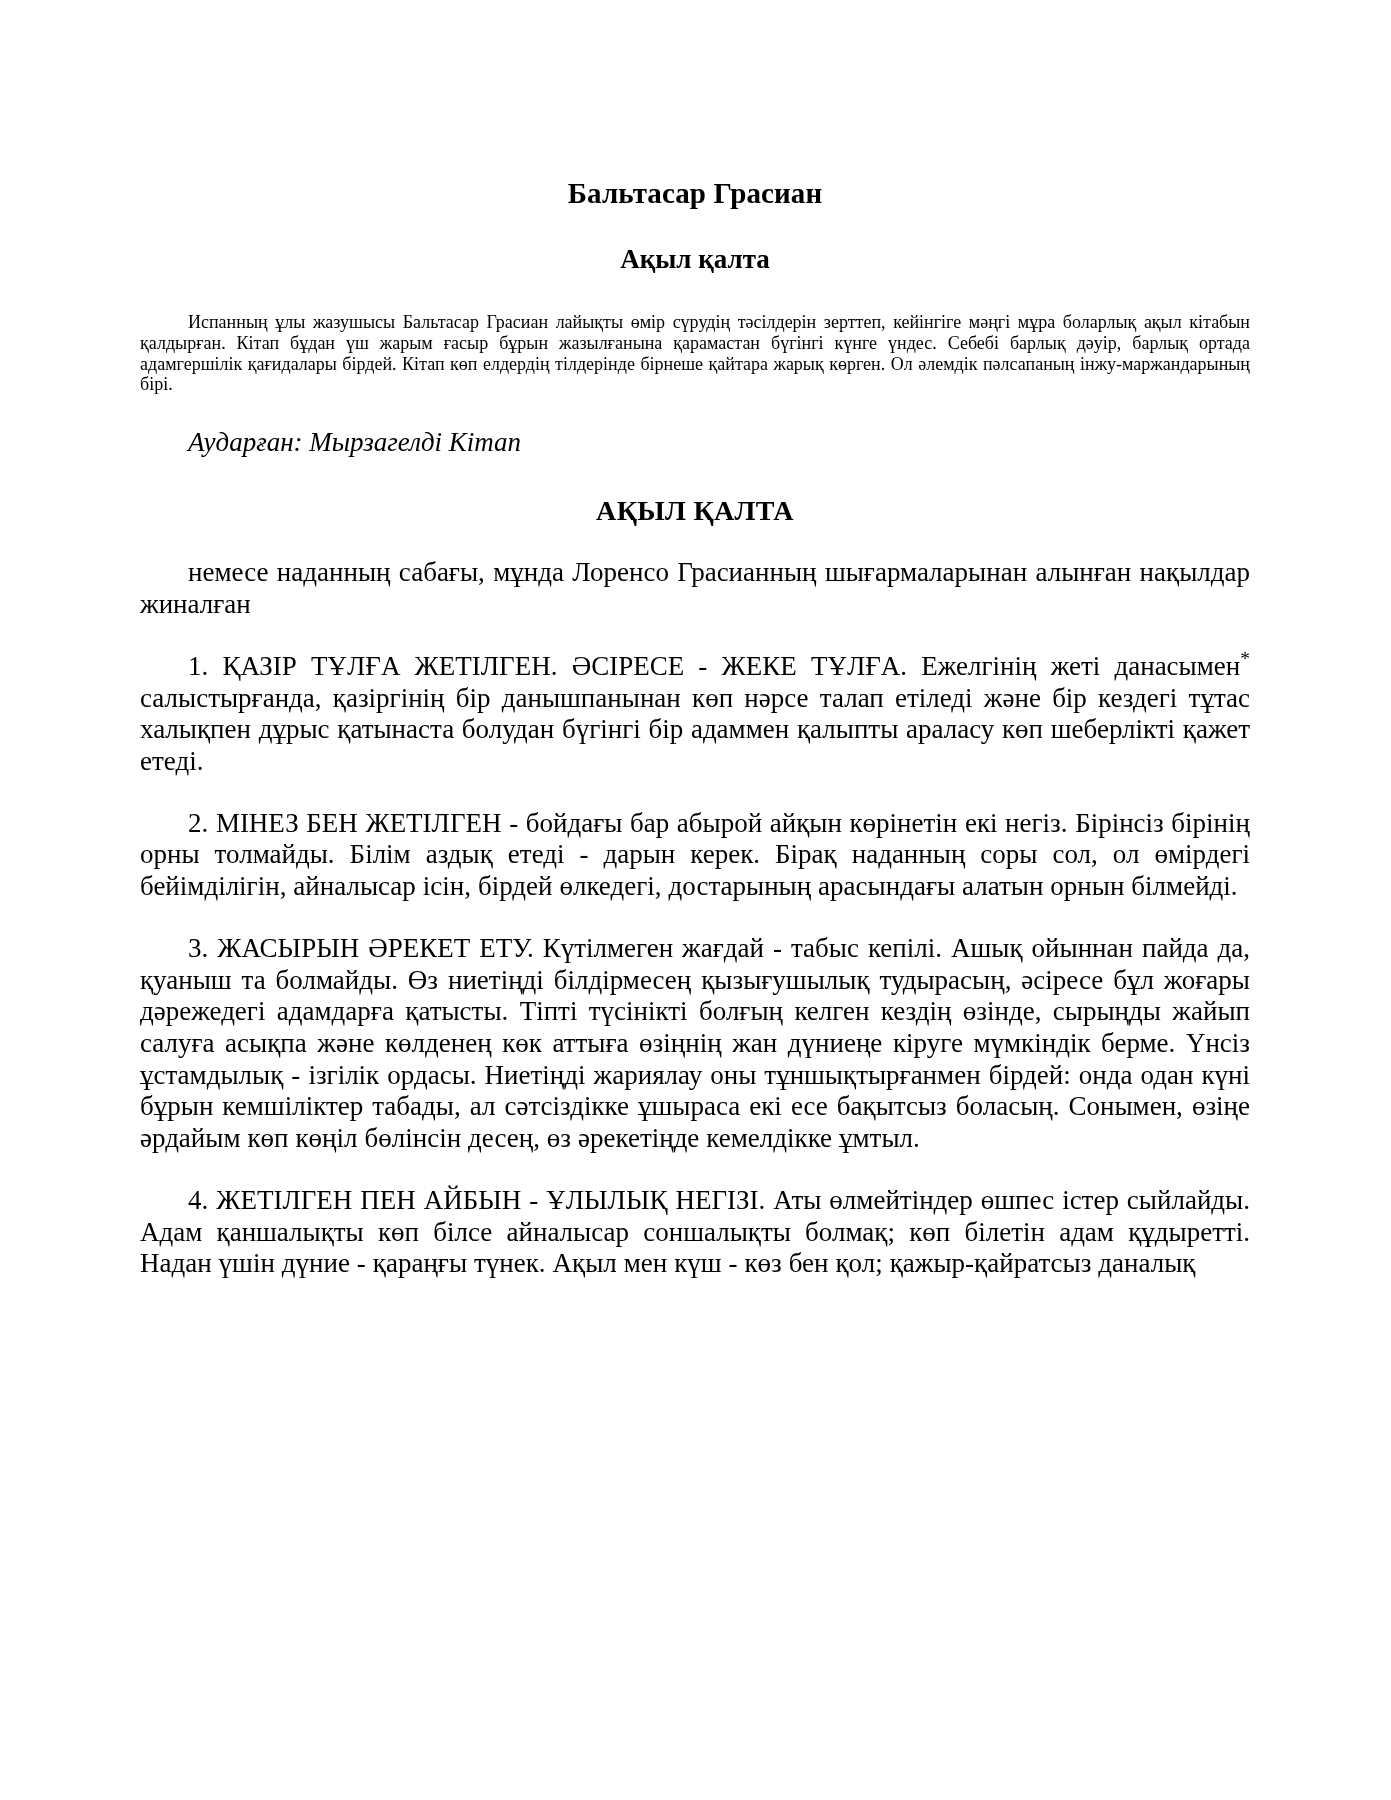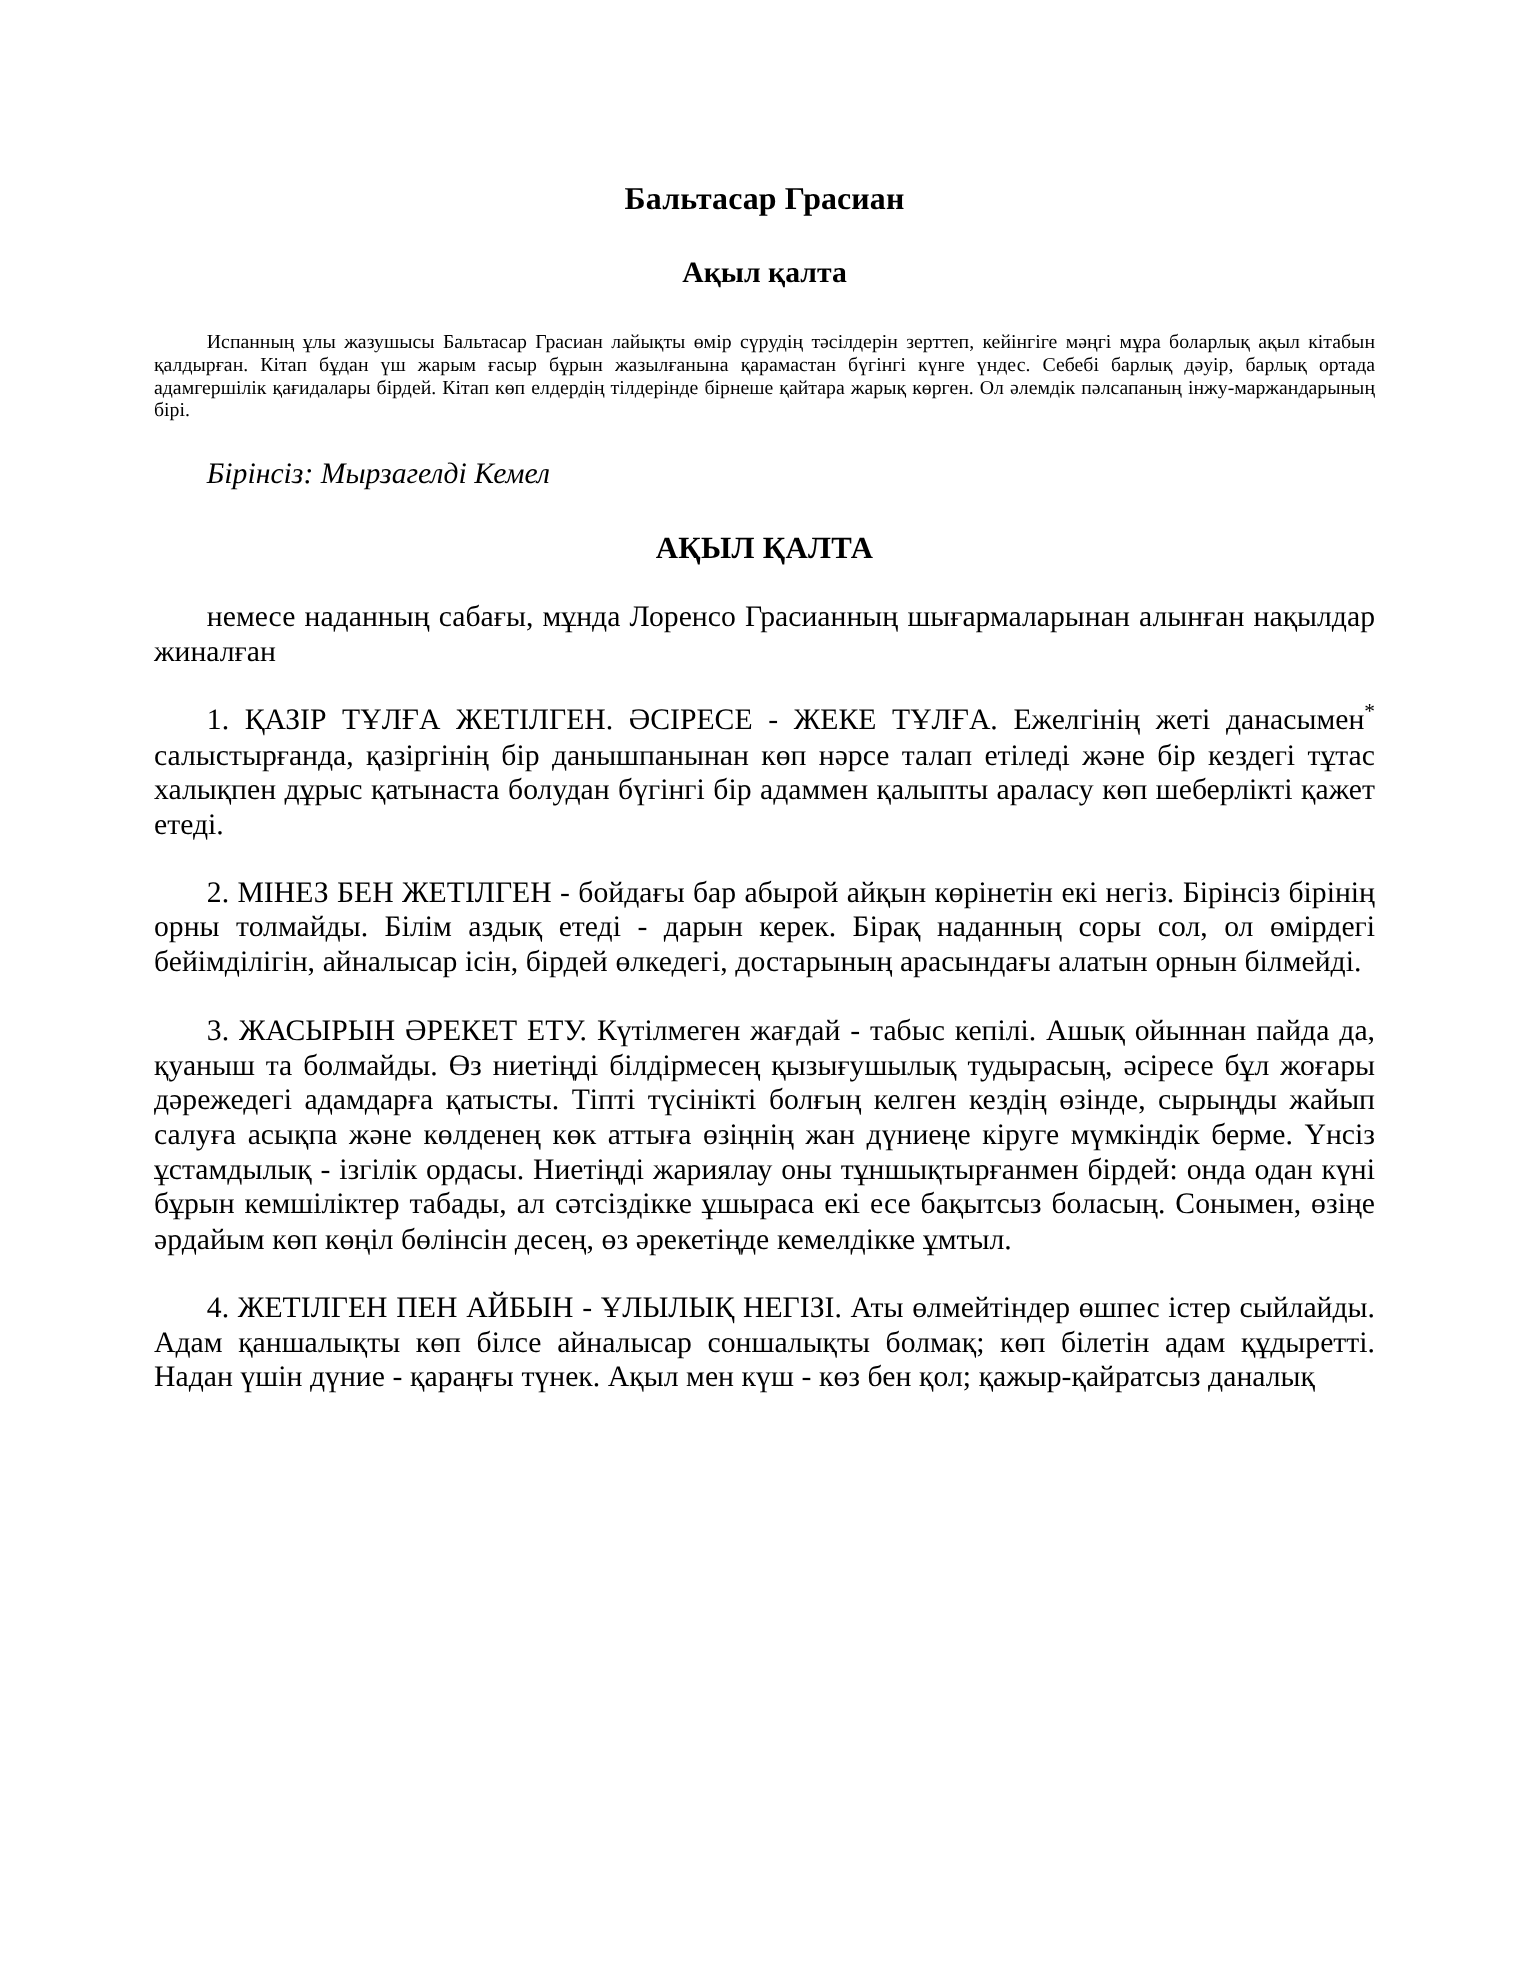--- a/index.html
+++ b/index.html
@@ -5,21 +5,21 @@
   html, body {
     margin: 0;
     padding: 0;
     background: #ffffff;
   }
   .page {
     position: relative;
     width: 1391px;
     height: 1756px;
     background: #ffffff;
-    margin: 0 auto;
+    margin: 12px auto;
     overflow: hidden;
     font-family: "Liberation Serif", "DejaVu Serif", serif;
     color: #000000;
   }
   .content {
     position: absolute;
     left: 140px;
     top: 150px;
     width: 1110px;
   }
@@ -95,21 +95,21 @@
 
 <div class="page">
   <div class="content">
 
     <h1 class="doc-title">Бальтасар Грасиан</h1>
 
     <h2 class="doc-subtitle">Ақыл қалта</h2>
 
     <p class="intro">Испанның ұлы жазушысы Бальтасар Грасиан лайықты өмір сүрудің тәсілдерін зерттеп, кейінгіге мәңгі мұра боларлық ақыл кітабын қалдырған. Кітап бұдан үш жарым ғасыр бұрын жазылғанына қарамастан бүгінгі күнге үндес. Себебі барлық дәуір, барлық ортада адамгершілік қағидалары бірдей. Кітап көп елдердің тілдерінде бірнеше қайтара жарық көрген. Ол әлемдік пәлсапаның інжу-маржандарының бірі.</p>
 
-    <p class="translator">Бірінсіз: Мырзагелді Кемел</p>
+    <p class="translator">Аударған: Мырзагелді Кітап</p>
 
     <h3 class="section-heading">АҚЫЛ ҚАЛТА</h3>
 
     <p class="body">немесе наданның сабағы, мұнда Лоренсо Грасианның шығармаларынан алынған нақылдар жиналған</p>
 
     <p class="body"><span>1.</span><span> </span><span>ҚАЗІР ТҰЛҒА ЖЕТІЛГЕН. ӘСІРЕСЕ - ЖЕКЕ ТҰЛҒА.</span><span> Ежелгінің жеті данасымен</span><sup class="asterisk">*</sup><span> салыстырғанда, қазіргінің бір данышпанынан көп нәрсе талап етіледі және бір кездегі тұтас халықпен дұрыс қатынаста болудан бүгінгі бір адаммен қалыпты араласу көп шеберлікті қажет етеді.</span></p>
 
 
     <p class="body"><span>2.</span><span> </span><span>МІНЕЗ БЕН ЖЕТІЛГЕН</span><span> - бойдағы бар абырой айқын көрінетін екі негіз. Бірінсіз бірінің орны толмайды. Білім аздық етеді - дарын керек. Бірақ наданның соры сол, ол өмірдегі бейімділігін, айналысар ісін, бірдей өлкедегі, достарының арасындағы алатын орнын білмейді.</span></p>
 

